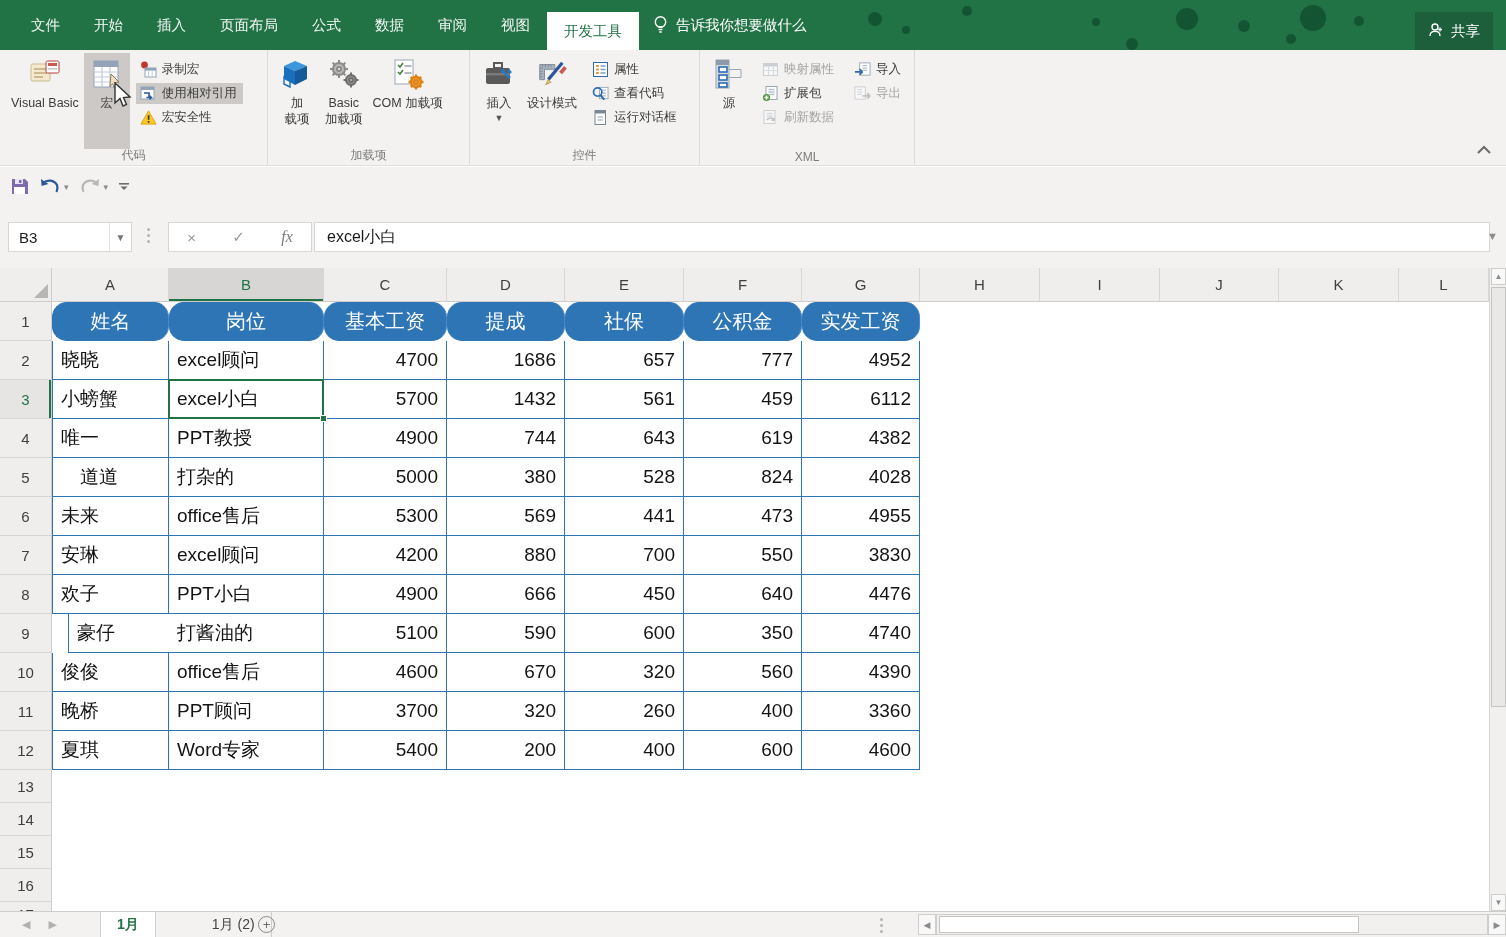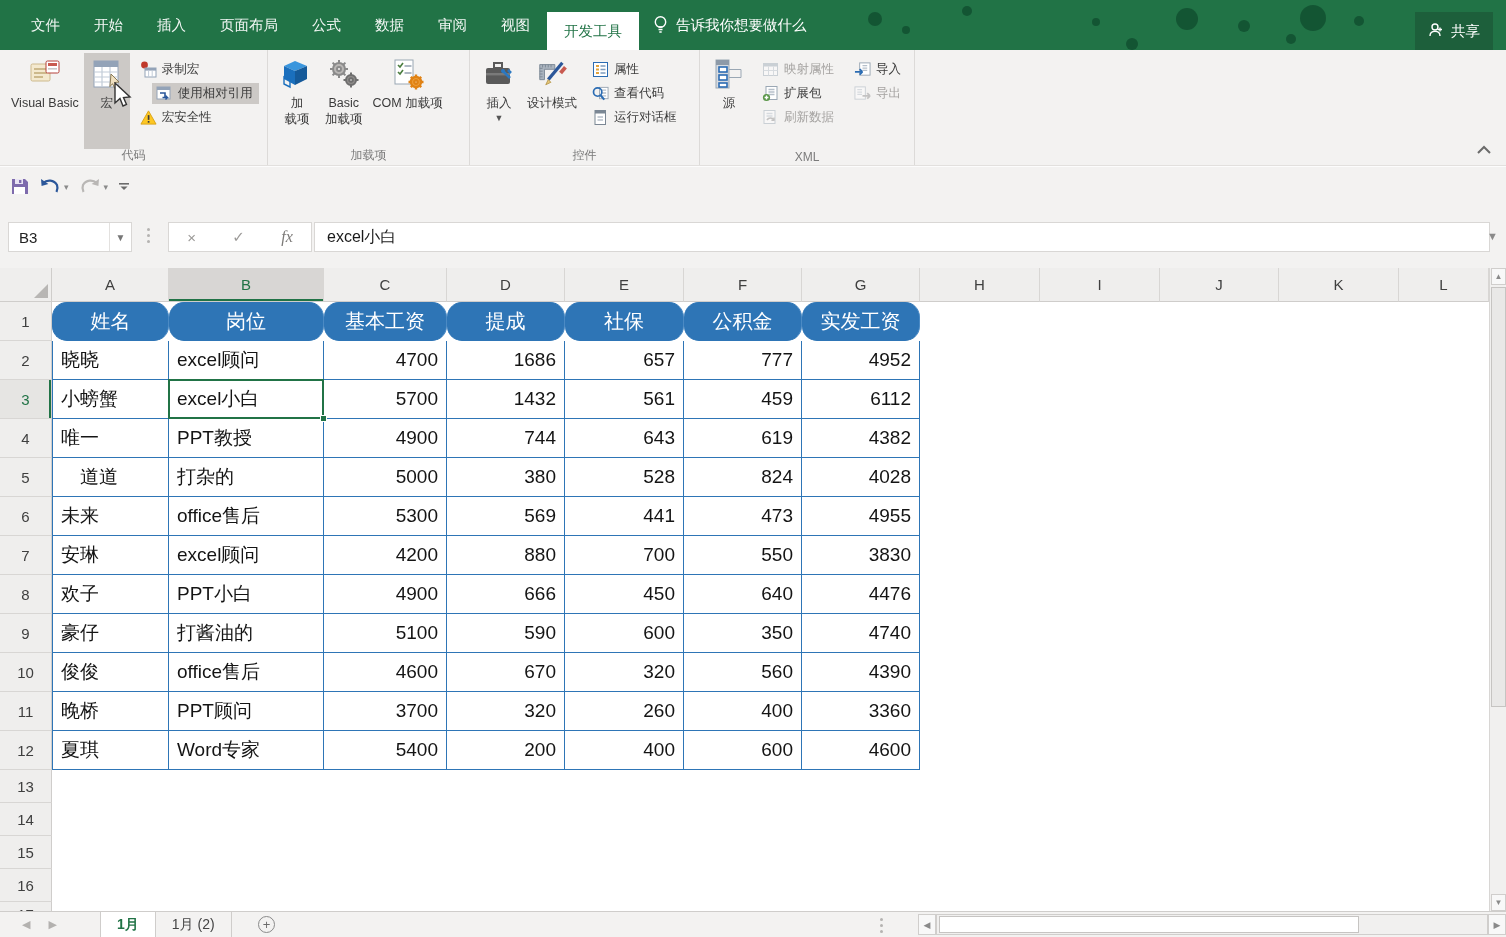--- a/index.html
+++ b/index.html
@@ -23,21 +23,21 @@
   .group-label { position:absolute; bottom:1px; left:0; width:100%; text-align:center; font-size:12px; color:#7b7b7b; }
   .bigs { display:flex; align-items:flex-start; height:96px; padding-left:6px; }
   .big-btn { display:flex; flex-direction:column; align-items:center; justify-content:flex-start; min-width:46px;
     padding:5px 5px 2px 5px; height:96px; }
   .big-btn.hl { background:#ccc9c6; }
   .big-btn .bicon { width:32px; height:32px; display:flex; align-items:center; justify-content:center; margin-bottom:5px; }
   .big-btn .blabel { font-size:12.5px; color:#3b3b3b; text-align:center; line-height:1.3; white-space:pre-line; }
   .big-btn .dd { font-size:9px; color:#555; margin-top:2px; }
   .small-col { display:flex; flex-direction:column; gap:3px; padding:6px 4px 0 6px; }
   .small-item { display:flex; align-items:center; gap:5px; padding:2px 6px 2px 4px; font-size:12.5px; color:#3b3b3b; white-space:nowrap; }
-  .small-item.hl { background:#ccc9c6;margin-left:16px; }
+  .small-item.hl { background:#ccc9c6; }
   .small-item.disabled { color:#a5a3a1; }
   .small-item.disabled svg { opacity:.45; }
   .sicon { width:17px; height:17px; display:inline-flex; align-items:center; justify-content:center; }
   .ribbon-collapse { position:absolute; right:14px; bottom:6px; color:#6b6b6b; }
 
   
   .chrome { position:absolute; left:0; top:166px; width:1506px; height:102px; background:#f3f2f1; border-top:1px solid #fcfcfc; }
   .qat { position:absolute; left:10px; top:10px; display:flex; align-items:center; gap:10px; }
   .qat .qbtn { display:flex; align-items:center; gap:3px; }
   .qat .dd { font-size:9px; color:#8a8a8a; }
@@ -77,21 +77,21 @@
 
   
   .vscroll { position:absolute; left:1489px; top:268px; width:17px; height:643px; background:#f1f0ef; border-left:1px solid #d8d6d4; }
   .vs-arrow { position:absolute; left:1px; width:15px; height:17px; background:#f8f8f8; border:1px solid #d0cecc;
     display:flex; align-items:center; justify-content:center; font-size:8px; color:#8a8a8a; }
   .vs-thumb { position:absolute; left:1px; width:15px; background:#e9e8e7; border:1px solid #c6c4c2; }
 
   
   .sheetbar { position:absolute; left:0; top:911px; width:1506px; height:26px; background:#f3f2f1; border-top:1px solid #cfcdcb; }
   .nav-arrows { position:absolute; left:14px; top:0; height:25px; display:flex; align-items:center; gap:18px; color:#b3b1af; font-size:11px; padding:0 8px; }
-  .stabs { position:absolute; left:100px; top:0; height:25px; display:flex; align-items:stretch; border-left:1px solid #cfcdcb; }
+  .stabs { position:absolute; left:100px; top:0; height:25px; display:flex; align-items:stretch; border-left:1px solid #cfcdcb;gap:40px; }
   .stab { display:flex; align-items:center; padding:0 16px; font-size:14px; color:#444; border-right:1px solid #cfcdcb; }
   .stab.active { background:#fff; color:var(--green,#217346); font-weight:bold; }
   .add-sheet { position:absolute; left:258px; top:4px; width:17px; height:17px; border:1px solid #8a8a8a; border-radius:50%;
     color:#6b6b6b; display:flex; align-items:center; justify-content:center; font-size:13px; line-height:1; }
   .hdots { position:absolute; left:880px; top:6px; display:flex; flex-direction:column; gap:3px; }
   .hdots i { width:3px; height:3px; background:#b5b3b1; border-radius:50%; }
   .hscroll { position:absolute; left:918px; top:2px; width:588px; height:21px; }
   .hs-arrow { position:absolute; top:0; width:18px; height:21px; background:#f8f8f8; border:1px solid #d0cecc;
     display:flex; align-items:center; justify-content:center; font-size:9px; color:#8a8a8a; }
   .hs-track { position:absolute; left:18px; top:0; width:552px; height:21px; background:#f1f0ef; border:1px solid #d0cecc; }
@@ -552,21 +552,21 @@
       <div class="cell right" style="left: 565px; top: 268px; width: 119px; height: 39px;">700</div>
       <div class="cell right" style="left: 684px; top: 268px; width: 118px; height: 39px;">550</div>
       <div class="cell right" style="left: 802px; top: 268px; width: 118px; height: 39px;">3830</div>
       <div class="cell left firstcol" style="left: 52px; top: 307px; width: 117px; height: 39px;">欢子</div>
       <div class="cell left" style="left: 169px; top: 307px; width: 155px; height: 39px;">PPT小白</div>
       <div class="cell right" style="left: 324px; top: 307px; width: 123px; height: 39px;">4900</div>
       <div class="cell right" style="left: 447px; top: 307px; width: 118px; height: 39px;">666</div>
       <div class="cell right" style="left: 565px; top: 307px; width: 119px; height: 39px;">450</div>
       <div class="cell right" style="left: 684px; top: 307px; width: 118px; height: 39px;">640</div>
       <div class="cell right" style="left: 802px; top: 307px; width: 118px; height: 39px;">4476</div>
-      <div class="cell left firstcol" style="left: 52px; top: 346px; width: 117px; height: 39px;">豪仔</div>
+      <div class="cell left firstcol" style="left: 68px; top: 346px; width: 117px; height: 39px;">豪仔</div>
       <div class="cell left" style="left: 169px; top: 346px; width: 155px; height: 39px;">打酱油的</div>
       <div class="cell right" style="left: 324px; top: 346px; width: 123px; height: 39px;">5100</div>
       <div class="cell right" style="left: 447px; top: 346px; width: 118px; height: 39px;">590</div>
       <div class="cell right" style="left: 565px; top: 346px; width: 119px; height: 39px;">600</div>
       <div class="cell right" style="left: 684px; top: 346px; width: 118px; height: 39px;">350</div>
       <div class="cell right" style="left: 802px; top: 346px; width: 118px; height: 39px;">4740</div>
       <div class="cell left firstcol" style="left: 52px; top: 385px; width: 117px; height: 39px;">俊俊</div>
       <div class="cell left" style="left: 169px; top: 385px; width: 155px; height: 39px;">office售后</div>
       <div class="cell right" style="left: 324px; top: 385px; width: 123px; height: 39px;">4600</div>
       <div class="cell right" style="left: 447px; top: 385px; width: 118px; height: 39px;">670</div>

